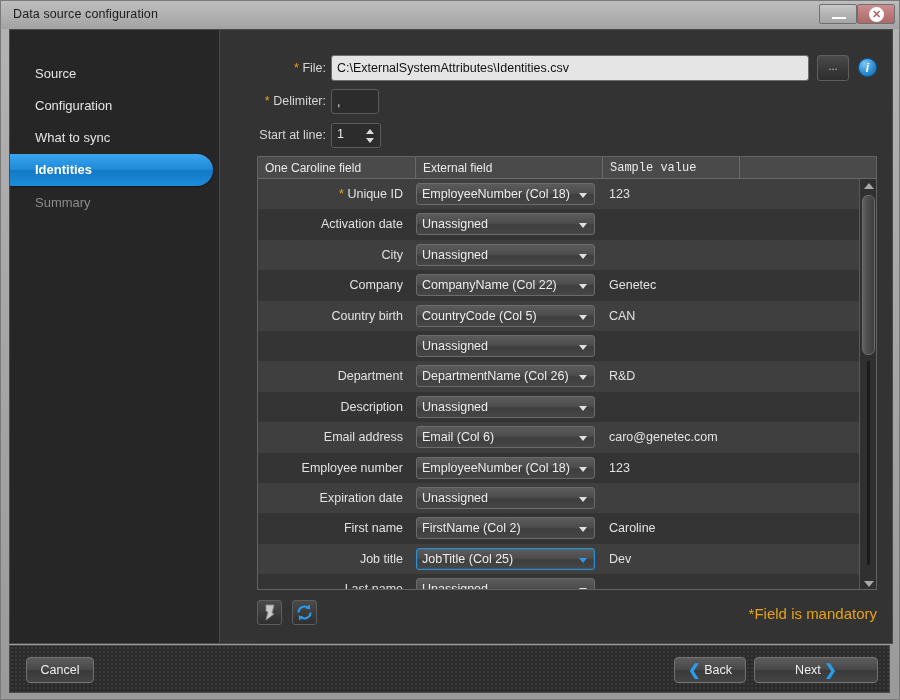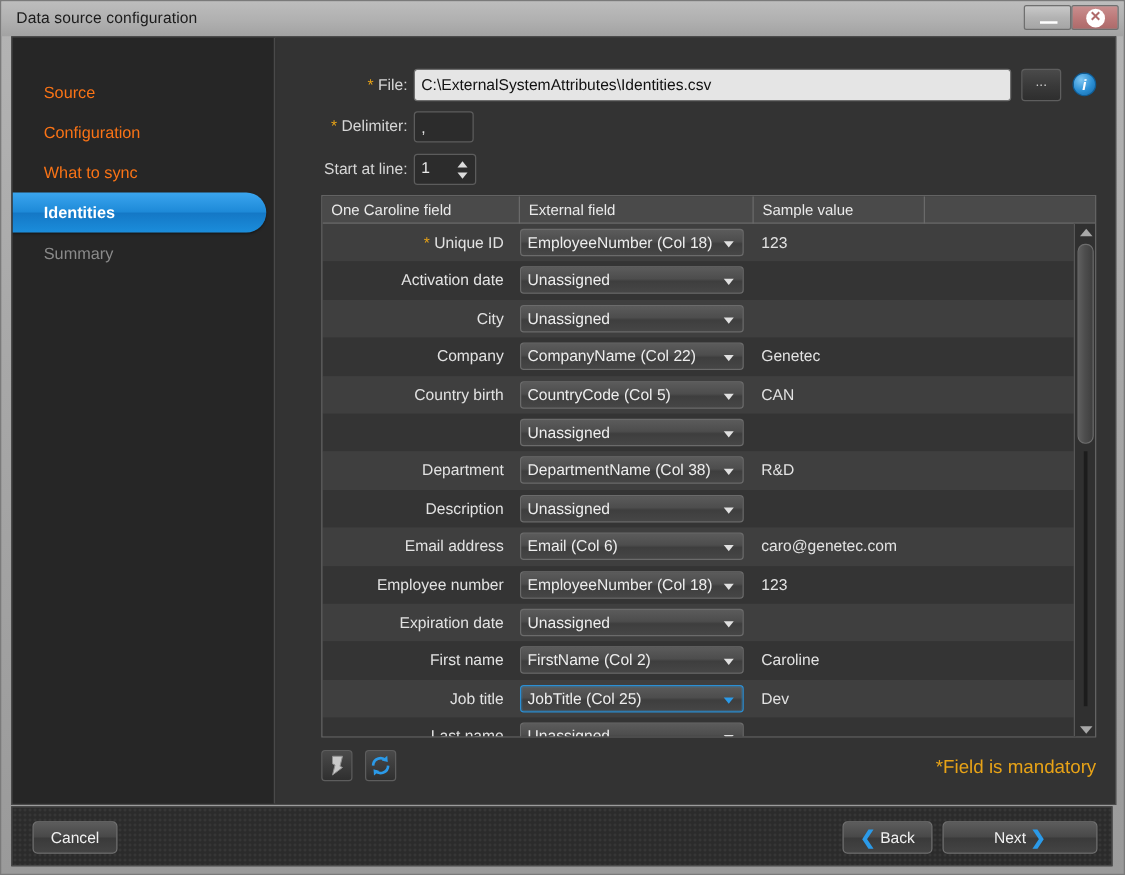--- a/index.html
+++ b/index.html
@@ -84,21 +84,21 @@
     background: #262626;
     border-right: 1px solid #4a4a4a;
   }
   .nav-item {
     position: absolute;
     left: 0;
     width: 210px; height: 32px;
     font-size: 13px;
     line-height: 32px;
     padding-left: 25px;
-    color: #f97316;
+    color: #e5e5e5;
     cursor: pointer;
     white-space: nowrap;
   }
   .nav-item.disabled { color: #8b8b8b; cursor: default; }
   .nav-item.active {
     color: #ffffff;
     font-weight: bold;
     background: linear-gradient(180deg,#3aa5ef 0%, #1e8ad8 48%, #1478c6 52%, #1b8ddb 100%);
     border-radius: 0 17px 17px 0;
     width: 203px;
@@ -445,21 +445,21 @@
       <div id="line-spin">
         <div id="line-val">1</div>
         <div class="spin-arrow" id="spin-up"></div>
         <div class="spin-arrow" id="spin-dn"></div>
       </div>
 
       <div id="table-wrap">
         <div id="thead">
           <div class="th" style="left:0px;   width:158px;">One Caroline field</div>
           <div class="th" style="left:158px; width:187px;">External field</div>
-          <div class="th" style="left:345px; width:137px;">Sample value</div>
+          <div class="th" style="left:345px; width:137px;font-family:Liberation Mono, monospace;">Sample value</div>
           <div class="th" style="left:482px; width:121px; border-right:none;"></div>
         </div>
 
         <div id="tbody">
             <div class="trow odd">
               <div class="cell-label"><span class="star">* </span><span>Unique ID</span></div>
               <div class="ddl">
                 <div class="ddl-text">EmployeeNumber (Col 18)</div>
                 <div class="ddl-arrow"></div>
               </div>
@@ -500,21 +500,21 @@
             <div class="trow even">
               <div class="ddl">
                 <div class="ddl-text">Unassigned</div>
                 <div class="ddl-arrow"></div>
               </div>
               <div class="cell-sample"></div>
             </div>
             <div class="trow odd">
               <div class="cell-label">Department</div>
               <div class="ddl">
-                <div class="ddl-text">DepartmentName (Col 38)</div>
+                <div class="ddl-text">DepartmentName (Col 26)</div>
                 <div class="ddl-arrow"></div>
               </div>
               <div class="cell-sample">R&amp;D</div>
             </div>
             <div class="trow even">
               <div class="cell-label">Description</div>
               <div class="ddl">
                 <div class="ddl-text">Unassigned</div>
                 <div class="ddl-arrow"></div>
               </div>

